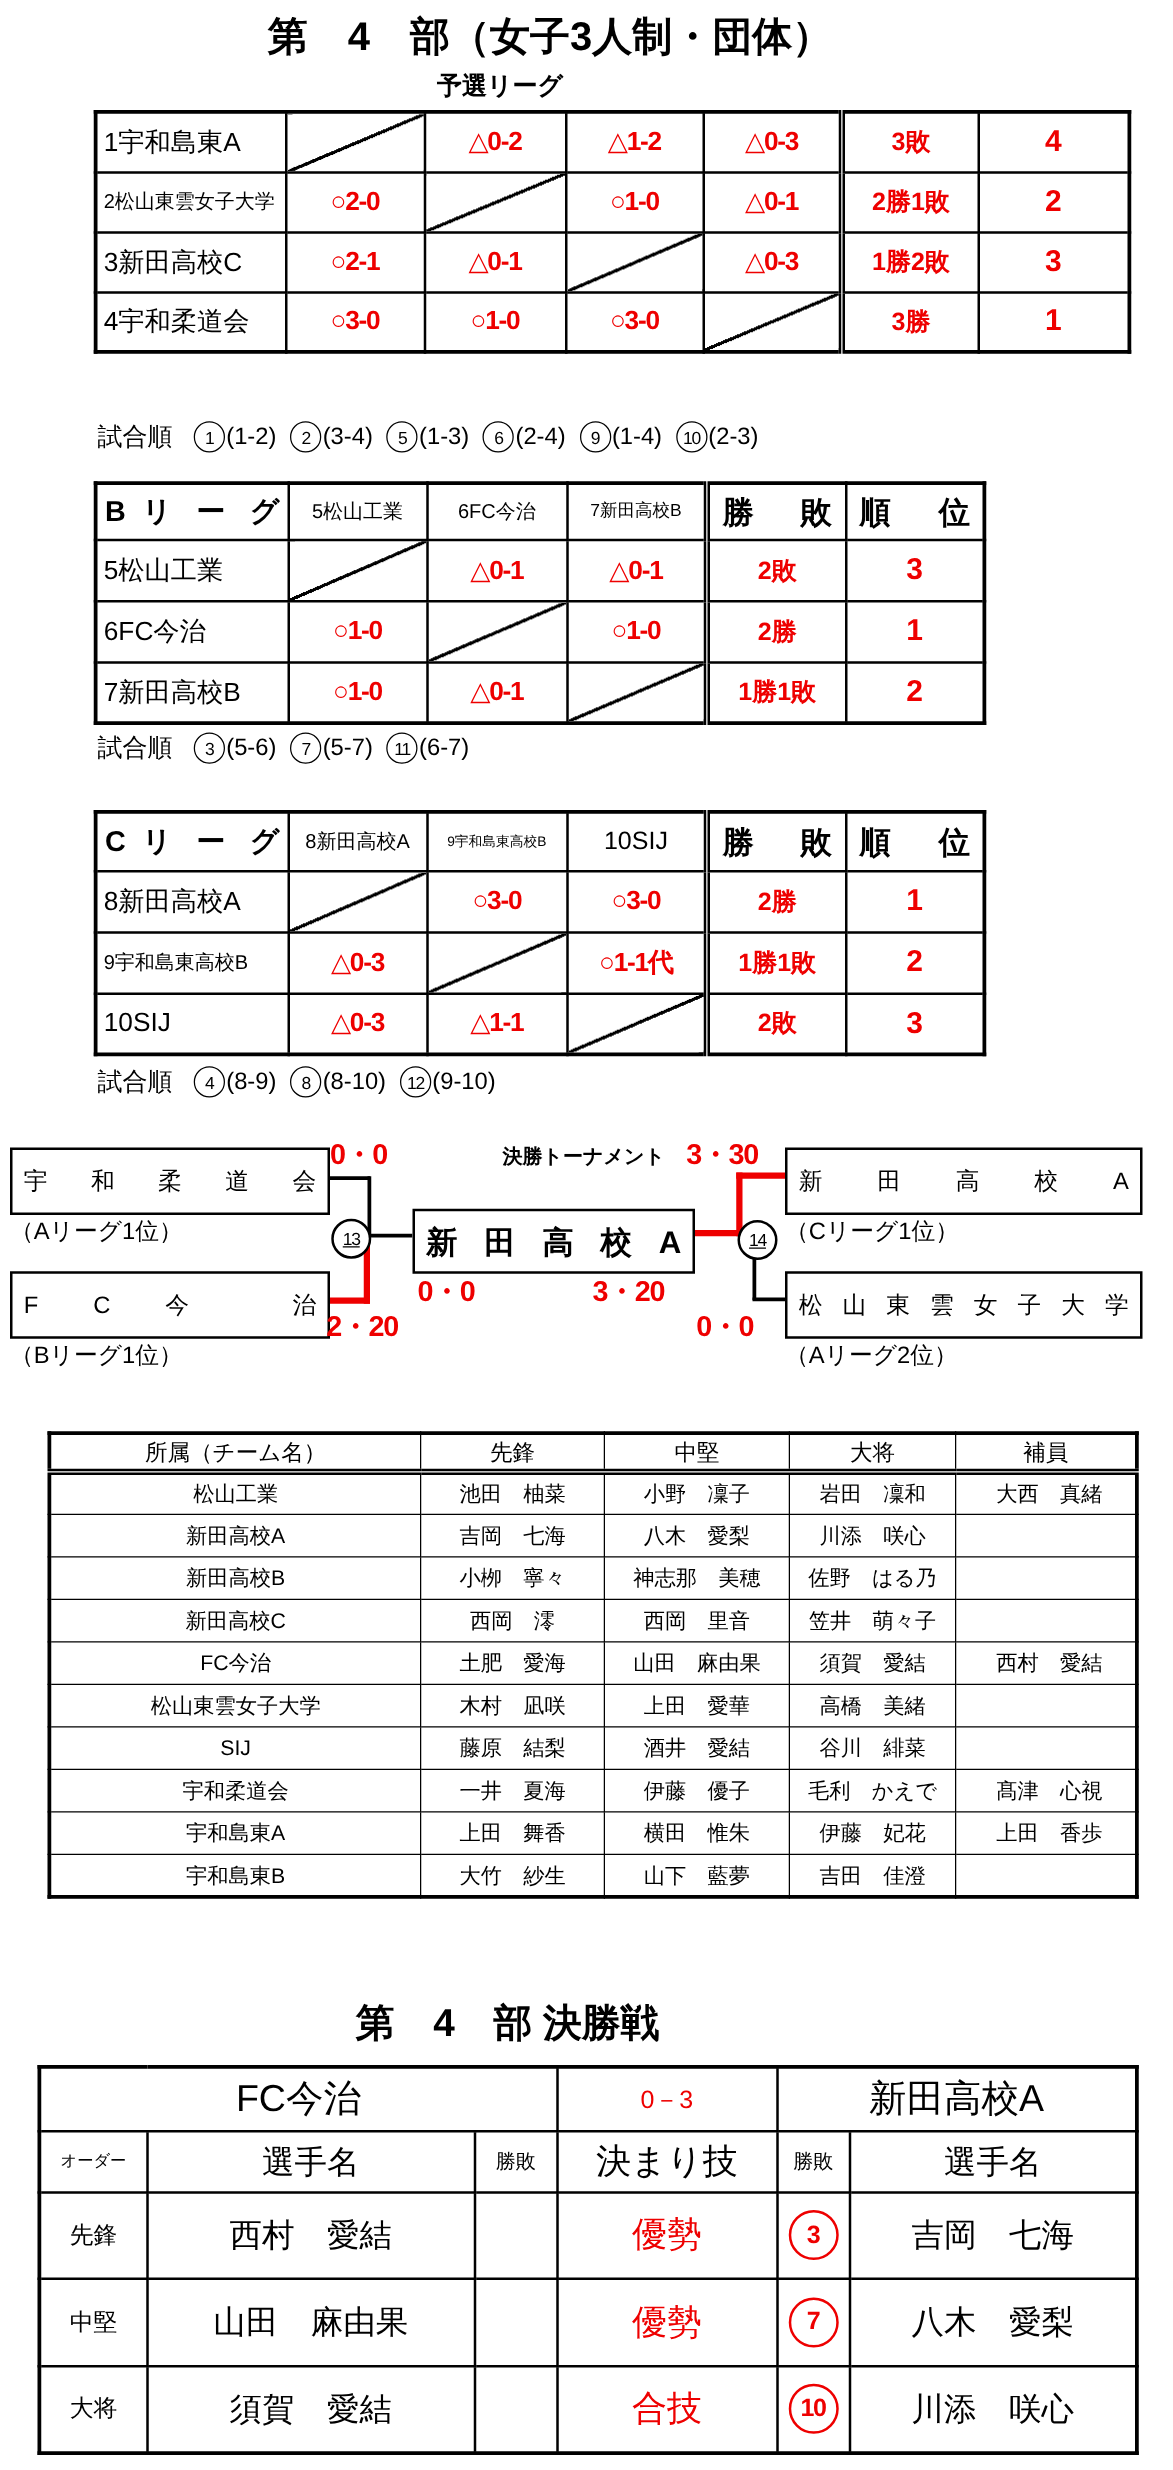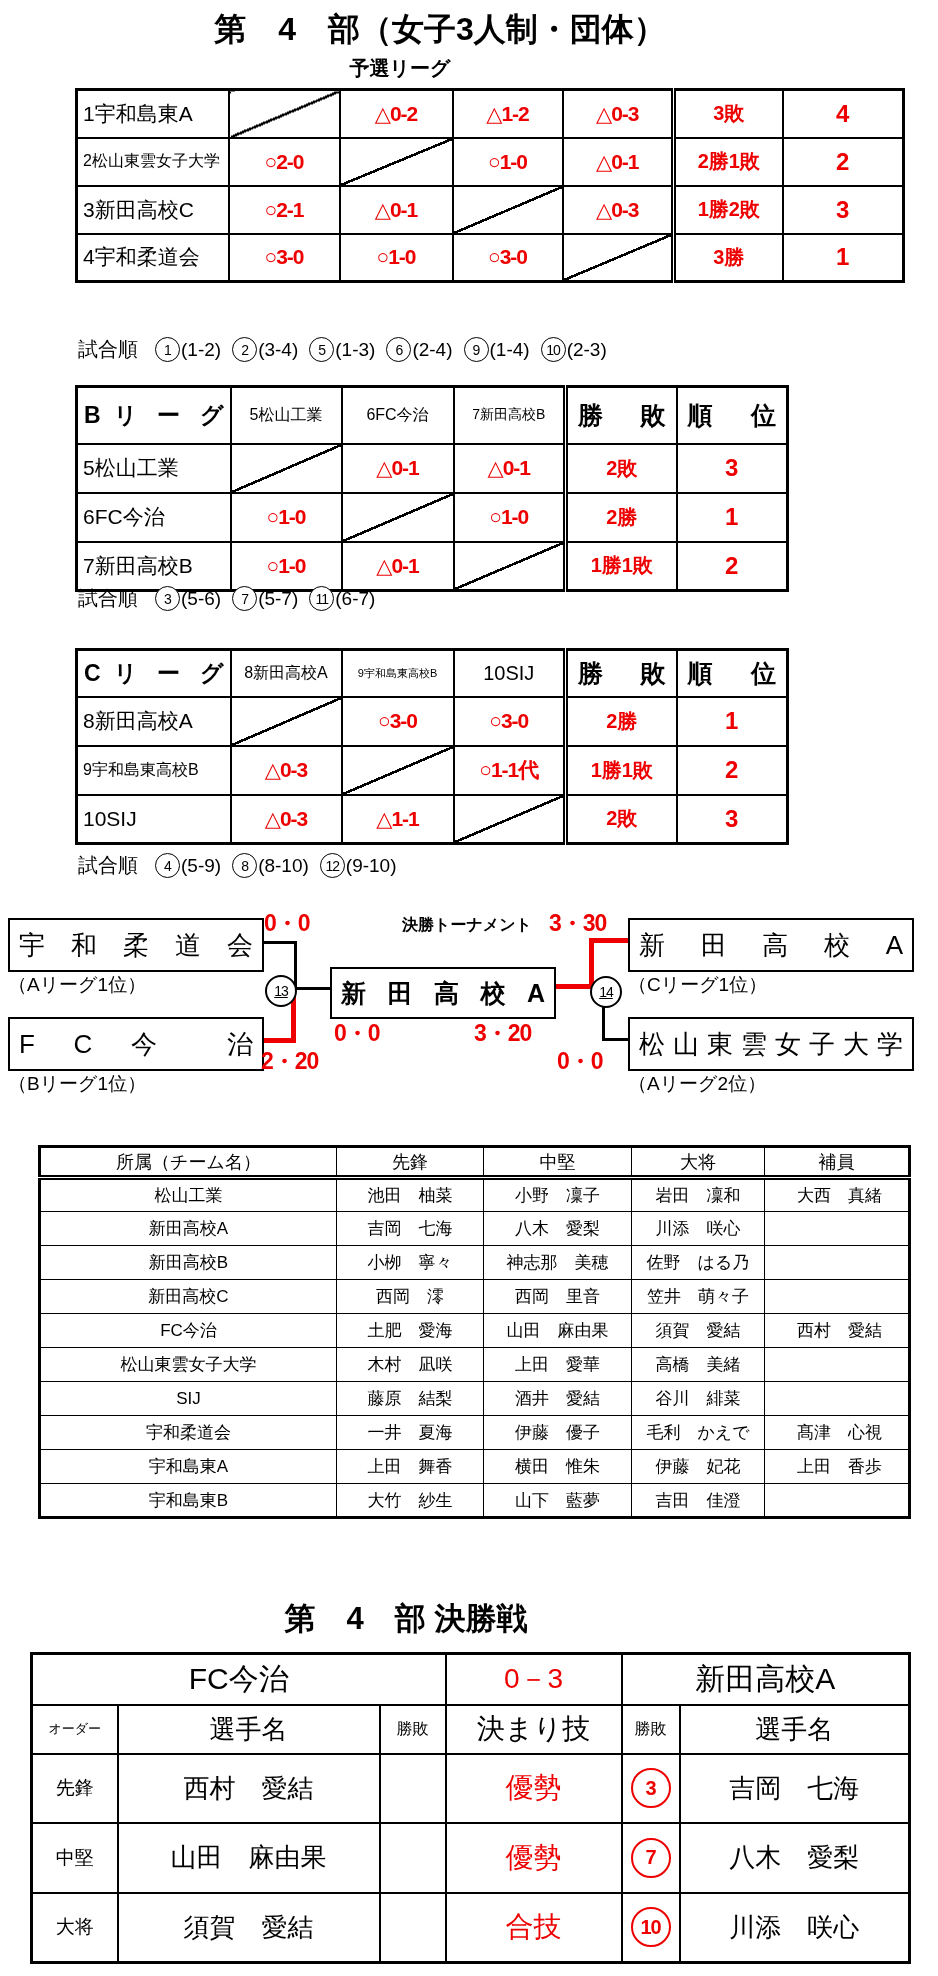--- a/index.html
+++ b/index.html
@@ -26,40 +26,40 @@
   
   .order{position:absolute;display:flex;align-items:center;font-size:19px;white-space:nowrap;}
   .olabel{font-size:20px;margin-right:6px;}
   .oitem{display:inline-flex;align-items:center;margin-left:11px;}
   .circ{display:inline-flex;align-items:center;justify-content:center;width:23px;height:23px;
     border:1.5px solid #000;border-radius:50%;font-size:14px;letter-spacing:-1px;flex:none;background:#fff;}
   .opair{margin-left:1px;}
   
   #bracket{position:absolute;left:0;top:900px;width:938px;height:200px;}
   .bbox{position:absolute;border:2px solid #000;background:#fff;display:flex;align-items:center;}
-  .bname{width:100%;font-size:26px;text-align:justify;text-align-last:justify;padding:0 9px;}
+  .bname{width:100%;font-size:19px;text-align:justify;text-align-last:justify;padding:0 9px;}
   .bwin{font-size:25px;font-weight:bold;}
   .seed{position:absolute;font-size:19px;white-space:nowrap;}
   .bscore{position:absolute;font-size:23px;font-weight:bold;color:#ee0000;white-space:nowrap;letter-spacing:-1px;}
   .lineb{position:absolute;background:#000;}
   .liner{position:absolute;background:#ee0000;}
   .mcirc{position:absolute;width:28px;height:28px;border:2px solid #000;border-radius:50%;background:#fff;
     display:flex;align-items:center;justify-content:center;font-size:14px;letter-spacing:-1px;z-index:3;text-decoration:underline;}
   
   table.mtable{position:absolute;border-collapse:collapse;table-layout:fixed;background:#fff;border:3px solid #000;}
   table.mtable td,table.mtable th{border:1.5px solid #000;padding:0;font-size:17px;font-weight:normal;
     text-align:center;vertical-align:middle;overflow:hidden;}
   table.mtable th{font-size:18px;}
   tr.mhead th{border-bottom:5px double #000;}
   td.mres{text-align:left;padding-left:6px !important;}
   
   table.ftable{position:absolute;border-collapse:collapse;table-layout:fixed;background:#fff;border:3px solid #000;}
   table.ftable td,table.ftable th{border:2px solid #000;padding:0;text-align:center;vertical-align:middle;overflow:hidden;font-weight:normal;}
   .fteam{font-size:30px;}
-  .fscore{font-size:28px;font-weight:bold;color:#ee0000;}
+  .fscore{font-size:20px;font-weight:bold;color:#ee0000;}
   .fh-order{font-size:13px;}
   .fh-player{font-size:26px;}
   .fh-res{font-size:16px;}
   .fh-tech{font-size:28px;}
   .forder{font-size:19px;}
   .fname{font-size:26px;}
   .ftech{font-size:28px;font-weight:bold;color:#ee0000;}
   .rcirc{display:inline-flex;align-items:center;justify-content:center;width:36px;height:36px;
     border:2.5px solid #ee0000;border-radius:50%;color:#ee0000;font-size:20px;font-weight:bold;letter-spacing:-1px;}
 </style>
@@ -152,21 +152,21 @@
   <table class="ltable" style="left:75px;top:385px;">
     <colgroup>
         <col style="width:154px">
         <col style="width:111px">
         <col style="width:112px">
         <col style="width:112px">
         <col style="width:111px">
         <col style="width:111px">
       </colgroup>
     <tbody>
-    <tr style="height:57px">
+    <tr style="height:45px">
       <th class="lname">B リ ー グ</th>
       <th class="opp">5松山工業</th>
       <th class="opp">6FC今治</th>
       <th class="opp md">7新田高校B</th>
       <th class="hdr2 dbl">勝 敗</th>
       <th class="hdr2">順 位</th>
     </tr>
     <tr style="height:49px">
       <td class="team">5松山工業</td>
       <td class="res diag"></td>
@@ -252,21 +252,21 @@
       <td class="rec dbl">2敗</td>
       <td class="rank">3</td>
     </tr>
     </tbody>
   </table>
 
   <div class="order" style="left:78px;top:852px;">
     <span class="olabel">試合順</span>
     <span class="oitem">
         <span class="circ">4</span>
-        <span class="opair">(5-9)</span>
+        <span class="opair">(8-9)</span>
       </span>
     <span class="oitem">
         <span class="circ">8</span>
         <span class="opair">(8-10)</span>
       </span>
     <span class="oitem">
         <span class="circ">12</span>
         <span class="opair">(9-10)</span>
       </span>
   </div>

